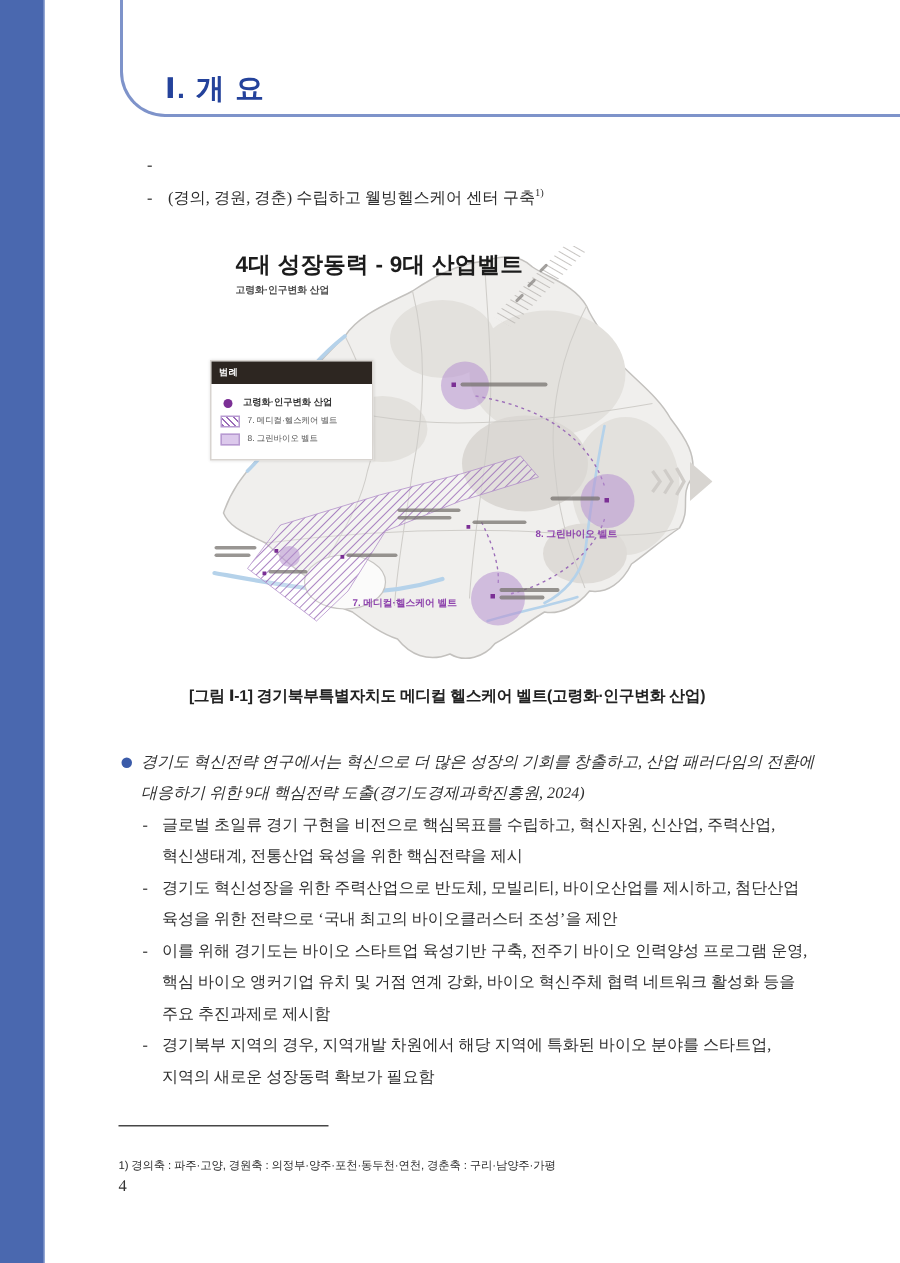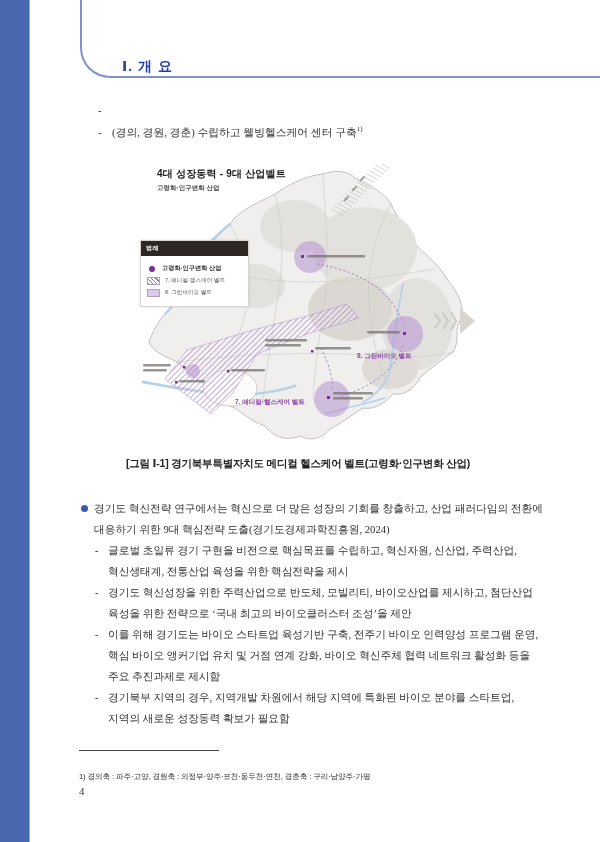--- a/index.html
+++ b/index.html
@@ -12,40 +12,40 @@
   .band{
     position:absolute;left:0;top:0;width:29px;height:842px;
     background:#4a68af;border-right:1px solid #94a7d4;
   }
   .header-curve{
     position:absolute;left:80px;top:-4px;width:520px;height:80px;
     border-left:2px solid #7e93ca;border-bottom:2px solid #7e93ca;
     border-bottom-left-radius:30px;
   }
   .section-title{
-    position:absolute;left:110px;top:46px;margin:12px;
-    font-family:"Liberation Sans","DejaVu Sans",sans-serif;
-    font-size:14px;font-weight:bold;color:#24429b;letter-spacing:1px;
+    position:absolute;left:110px;top:46px;margin:0;
+    font-family:"Liberation Sans","DejaVu Sans",sans-serif;
+    font-size:19px;font-weight:bold;color:#24429b;letter-spacing:1px;
   }
   .intro{
     position:absolute;left:98px;top:99px;width:450px;
     font-size:10.8px;line-height:22px;font-weight:500;color:#2e2e2e;
   }
   .dash-item{display:flex;}
   .dash-item .dash{width:14px;flex:0 0 14px;}
   sup{font-size:7px;vertical-align:super;line-height:0;}
 
   
   .map-figure{
     position:absolute;left:135px;top:164px;width:340px;height:292px;margin:0;
   }
   .map-title-block{position:absolute;left:22px;top:3px;z-index:3;}
   .map-title{
     font-family:"Liberation Sans","DejaVu Sans",sans-serif;
-    font-size:10px;font-weight:bold;color:#1c1c1c;letter-spacing:.2px;
+    font-size:15px;font-weight:bold;color:#1c1c1c;letter-spacing:.2px;
   }
   .map-subtitle{
     font-family:"Liberation Sans","DejaVu Sans",sans-serif;
     font-size:6.5px;font-weight:bold;color:#4a4a4a;margin-top:3px;
   }
   .map-svg{position:absolute;left:0;top:0;z-index:1;}
   .legend{
     position:absolute;left:5px;top:76px;width:107px;z-index:4;
     font-family:"Liberation Sans","DejaVu Sans",sans-serif;
     background:#ffffff;border:1px solid #d8d4d0;box-shadow:0 0 2px rgba(0,0,0,.12);
@@ -69,21 +69,21 @@
     position:absolute;left:0;top:457px;width:596px;text-align:center;
     font-family:"Liberation Sans","DejaVu Sans",sans-serif;
     font-size:10.5px;font-weight:bold;color:#222222;letter-spacing:-.2px;
   }
 
   
   .body-block{
     position:absolute;left:81px;top:498px;width:462px;
     font-size:10.7px;line-height:21px;color:#2f2f2f;word-break:keep-all;
   }
-  .bullet-item{display:flex;}
+  .bullet-item{display:flex;font-style:italic;}
   .bullet-dot{
     width:7px;height:7px;border-radius:50%;background:#3b5ba9;
     flex:0 0 7px;margin:7px 6px 0 0;
   }
   .sub-item{display:flex;margin-left:14px;}
   .sub-item .dash{width:13px;flex:0 0 13px;}
 
   .footnote-rule{
     position:absolute;left:79px;top:750px;width:140px;border-top:1.5px solid #474747;
   }

